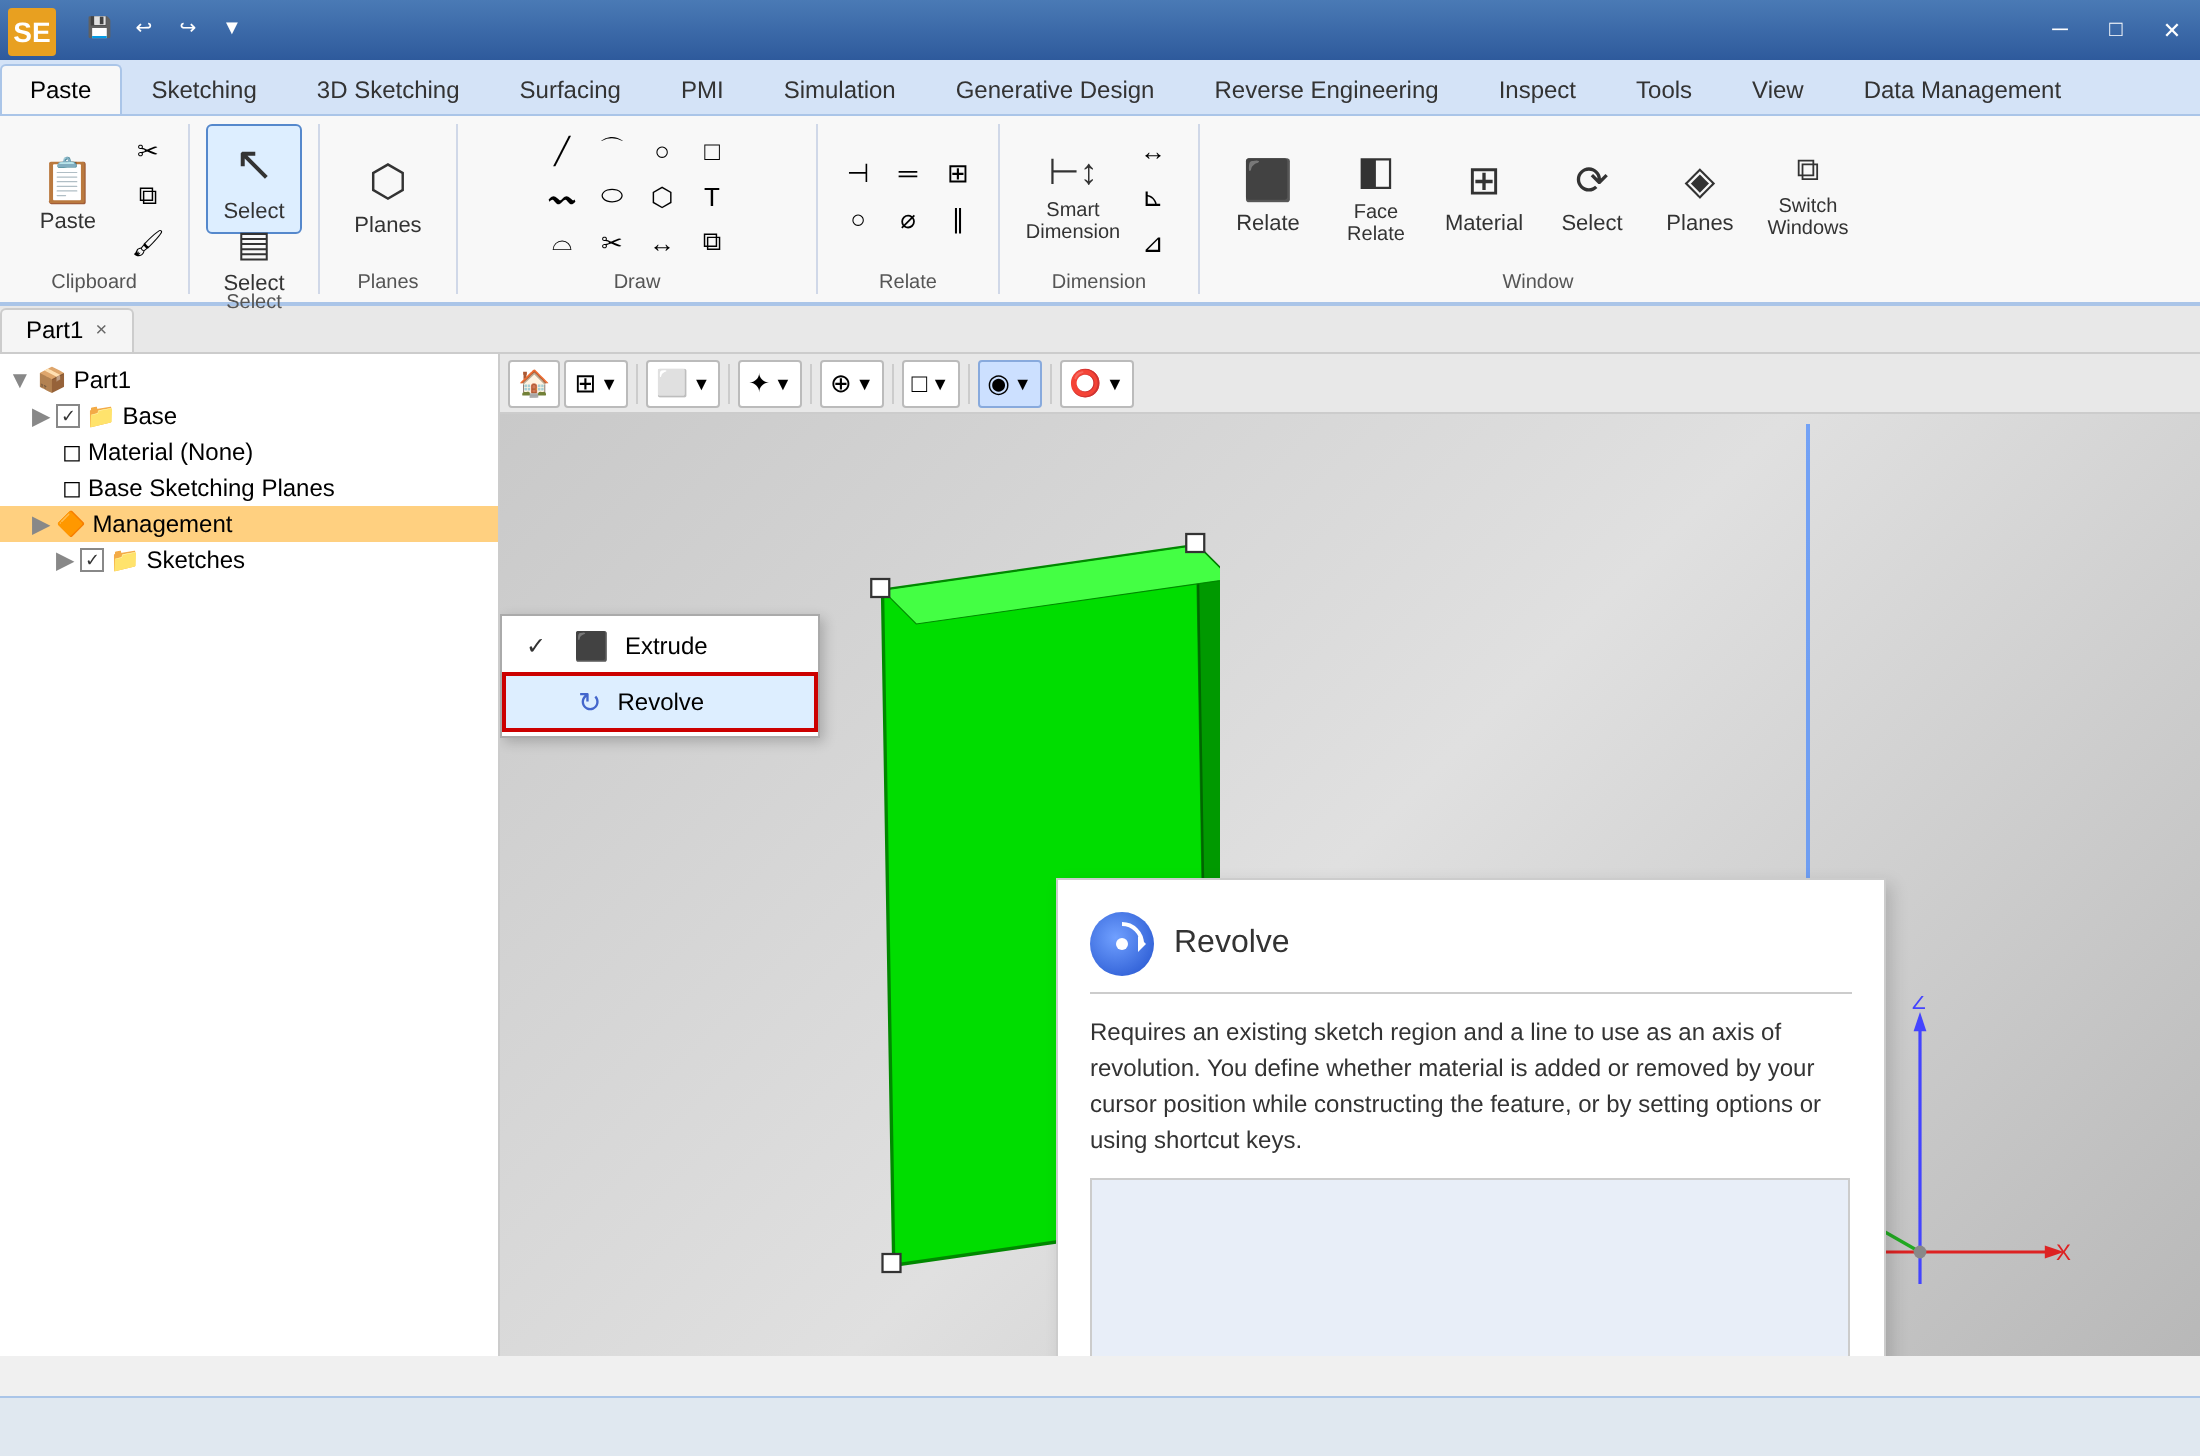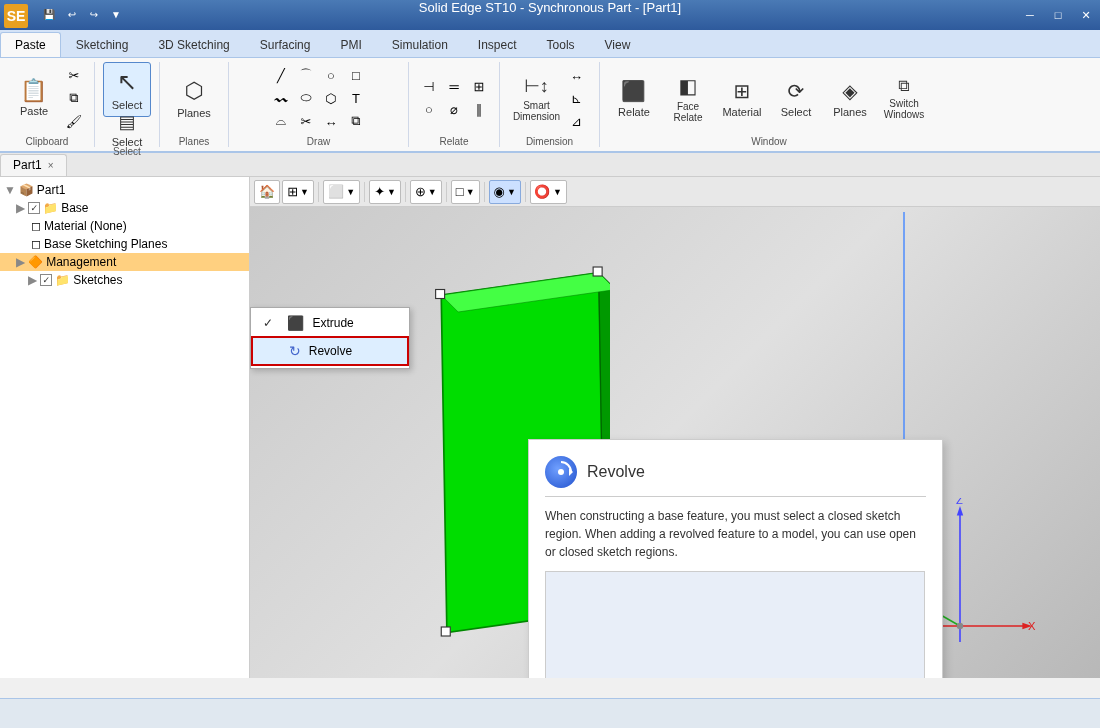--- a/index.html
+++ b/index.html
@@ -369,38 +369,40 @@
 <body>
 
 <div id="title-bar">
   <div id="app-icon">SE</div>
   <div id="quick-access">
     <div class="qa-btn">💾</div>
     <div class="qa-btn">↩</div>
     <div class="qa-btn">↪</div>
     <div class="qa-btn">▼</div>
   </div>
-  <span class="title-text">Solid Edge ST10 - Synchronous Part - [Part1]</span>
   <div class="window-controls">
     <div class="win-btn">─</div>
     <div class="win-btn">□</div>
     <div class="win-btn close">✕</div>
   </div>
 </div>
 
 <div id="ribbon-tabs">
   <div class="ribbon-tab active">Paste</div>
   <div class="ribbon-tab">Sketching</div>
   <div class="ribbon-tab">3D Sketching</div>
   <div class="ribbon-tab">Surfacing</div>
   <div class="ribbon-tab">PMI</div>
   <div class="ribbon-tab">Simulation</div>
+  <div class="ribbon-tab">Generative Design</div>
+  <div class="ribbon-tab">Reverse Engineering</div>
   <div class="ribbon-tab">Inspect</div>
   <div class="ribbon-tab">Tools</div>
   <div class="ribbon-tab">View</div>
+  <div class="ribbon-tab">Data Management</div>
 </div>
 
 <div id="ribbon">
 
   <div class="ribbon-group">
     <div class="ribbon-group-content">
       <div class="ribbon-btn-large">
         <div class="btn-icon">📋</div>
         <span>Paste</span>
       </div>
@@ -668,21 +670,21 @@
         <div class="popup-icon">
           <svg width="24" height="24" viewBox="0 0 24 24" xmlns="http://www.w3.org/2000/svg">
             <path d="M 12 2 A 10 10 0 0 1 22 12" stroke="white" stroke-width="2" fill="none"></path>
             <polygon points="20,8 24,12 20,16" fill="white"></polygon>
             <circle cx="12" cy="12" r="3" fill="white"></circle>
           </svg>
         </div>
         <span class="popup-title">Revolve</span>
       </div>
       <div class="popup-body">
-        <p>When constructing a base feature, you must select a closed sketch region. When adding a revolved feature to a model, you can use open or closed sketch regions.</p>
+        <p>Requires an existing sketch region and a line to use as an axis of revolution. You define whether material is added or removed by your cursor position while constructing the feature, or by setting options or using shortcut keys.</p>
       </div>
 
       <div class="popup-image">
         
       </div>
 
     </div>
 
   </div>
 </div>

